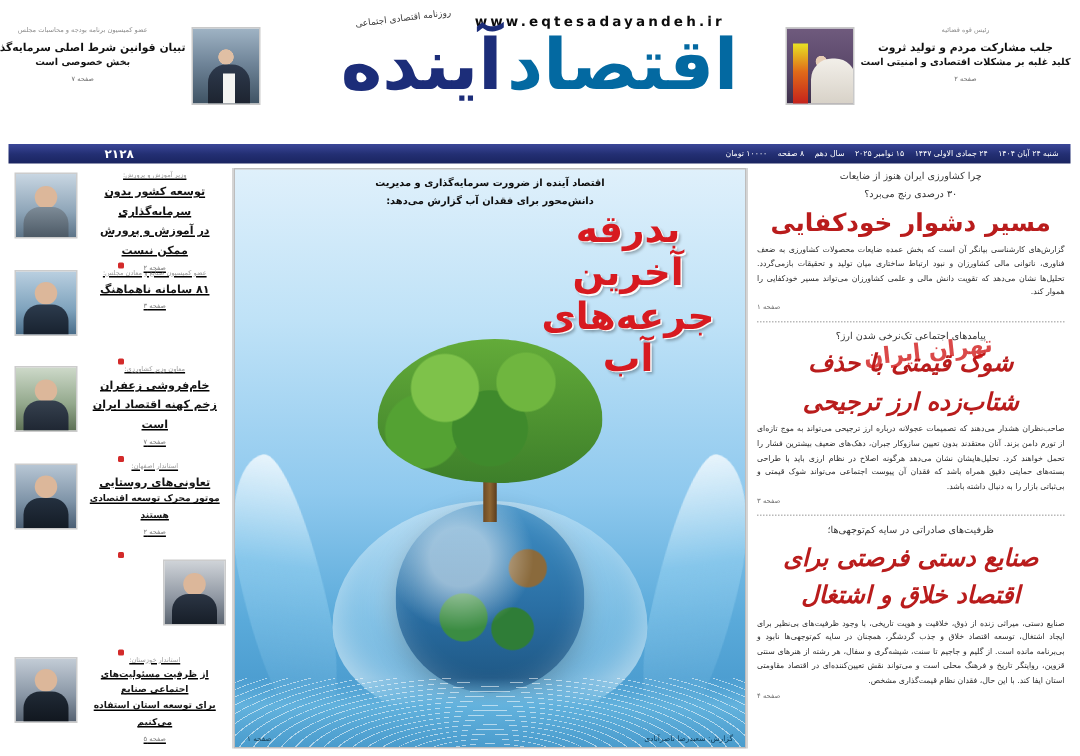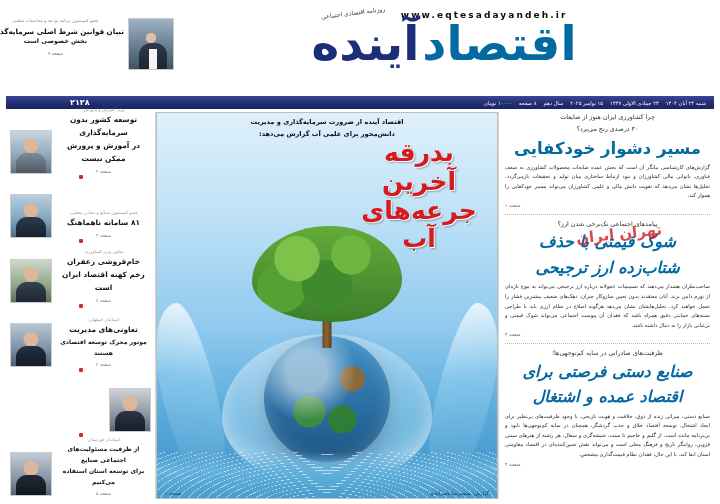--- a/index.html
+++ b/index.html
@@ -207,21 +207,21 @@
   .story-kicker {
     font-size: 6.4px;
     color: #313131;
     text-align: center;
     line-height: 1.6;
     margin-bottom: 2px;
   }
   .story-title {
     font-size: 16.5px;
     font-weight: bold;
-    color: #0369a1;
+    color: #b91c1c;
     text-align: center;
     line-height: 1.28;
     letter-spacing: -0.3px;
     margin: 1px 0 4px 0;
   }
   .story-title.two-line { font-size: 16px; font-style: italic; }
   .story-body {
     font-size: 5.2px;
     color: #2b2b2b;
     text-align: justify;
@@ -373,25 +373,26 @@
     width: 150px;
     display: flex;
     flex-direction: column;
     direction: rtl;
     padding: 0 4px;
     border-right: 1px solid #d5d5d5;
   }
   .brief {
     display: flex;
     flex-direction: row;
-    align-items: flex-end;
+    align-items: flex-start;
     gap: 4px;
     padding: 3px 0;
     flex: 1;
     min-height: 0;
+    text-decoration: underline;
   }
   .brief-sep {
     height: 0; position: relative;
   }
   .brief-sep::after {
     content:"";
     position:absolute;
     left: 50%; transform: translateX(-50%);
     top: -2px;
     width: 4px; height: 4px;
@@ -460,20 +461,29 @@
   .ph6 { background: linear-gradient(180deg,#c3ccd6 0%,#8a97a6 58%,#566271 100%); }
   .ph6::after { background: linear-gradient(180deg,#202a36,#11171f); }
 </style>
 </head>
 <body>
 
 <div id="page">
 
   <div class="masthead">
 
+    <div class="promo">
+      <div class="promo-text">
+        <div class="promo-eyebrow">رئیس قوه قضائیه</div>
+        <div class="promo-line">جلب مشارکت مردم و تولید ثروت</div>
+        <div class="promo-line second">کلید غلبه بر مشکلات اقتصادی و امنیتی است</div>
+        <div class="promo-page">صفحه ۲</div>
+      </div>
+      <div class="promo-photo cleric"></div>
+    </div>
 
     <div class="logo-block">
       <div class="logo-toprow">
         <div class="site-url">www.eqtesadayandeh.ir</div>
         <div class="tagline">روزنامه اقتصادی اجتماعی</div>
       </div>
       <div class="wordmark">
         <span class="wm-red">اقتصاد</span>
         <span class="wm-navy">آینده</span>
       </div>
@@ -519,30 +529,30 @@
         <div class="watermark" style="top:10px; right:48px;">تهران ایران</div>
         <div class="story-title two-line">شوک قیمتی با حذف</div>
         <div class="story-title two-line">شتاب‌زده ارز ترجیحی</div>
         <div class="story-body">صاحب‌نظران هشدار می‌دهند که تصمیمات عجولانه درباره ارز ترجیحی می‌تواند به موج تازه‌ای از تورم دامن بزند. آنان معتقدند بدون تعیین سازوکار جبران، دهک‌های ضعیف بیشترین فشار را تحمل خواهند کرد. تحلیل‌هایشان نشان می‌دهد هرگونه اصلاح در نظام ارزی باید با طراحی بسته‌های حمایتی دقیق همراه باشد که فقدان آن پیوست اجتماعی می‌تواند شوک قیمتی و بی‌ثباتی بازار را به دنبال داشته باشد.</div>
         <div class="story-page">صفحه ۳</div>
       </div>
 
       <div class="story">
         <div class="story-kicker">ظرفیت‌های صادراتی در سایه کم‌توجهی‌ها؛</div>
         <div class="story-title two-line">صنایع دستی فرصتی برای</div>
-        <div class="story-title two-line">اقتصاد عمده و اشتغال</div>
+        <div class="story-title two-line">اقتصاد خلاق و اشتغال</div>
         <div class="story-body">صنایع دستی، میراثی زنده از ذوق، خلاقیت و هویت تاریخی، با وجود ظرفیت‌های بی‌نظیر برای ایجاد اشتغال، توسعه اقتصاد خلاق و جذب گردشگر، همچنان در سایه کم‌توجهی‌ها نابود و بی‌برنامه مانده است. از گلیم و جاجیم تا سنت، شیشه‌گری و سفال، هر رشته از هنرهای سنتی قزوین، روایتگر تاریخ و فرهنگ محلی است و می‌تواند نقش تعیین‌کننده‌ای در اقتصاد مقاومتی استان ایفا کند. با این حال، فقدان نظام قیمت‌گذاری مشخص.</div>
         <div class="story-page">صفحه ۴</div>
       </div>
     </div>
 
     <div class="col-center">
       <div class="feature-kicker">
         <div>اقتصاد آینده از ضرورت سرمایه‌گذاری و مدیریت</div>
-        <div>دانش‌محور برای علمی آب گزارش می‌دهد:</div>
+        <div>دانش‌محور برای فقدان آب گزارش می‌دهد:</div>
       </div>
 
       <div class="feature-headline">
         <span>بدرقه آخرین</span>
         <span>جرعه‌های آب</span>
       </div>
 
       <div class="illus-splash-left"></div>
       <div class="illus-splash-right"></div>
       <div class="illus-glass"></div>
@@ -585,21 +595,21 @@
           <div class="brief-title">زخم کهنه اقتصاد ایران است</div>
           <div class="brief-page">صفحه ۷</div>
         </div>
         <div class="brief-photo ph3"></div>
       </div>
       <div class="brief-sep"></div>
 
       <div class="brief">
         <div class="brief-text">
           <div class="brief-eyebrow">استاندار اصفهان:</div>
-          <div class="brief-title">تعاونی‌های مدیریت</div>
+          <div class="brief-title">تعاونی‌های روستایی</div>
           <div class="brief-title small">موتور محرک توسعه اقتصادی هستند</div>
           <div class="brief-page">صفحه ۲</div>
         </div>
         <div class="brief-photo ph4"></div>
       </div>
       <div class="brief-sep"></div>
 
       <div class="brief">
         <div class="brief-photo ph5"></div>
       </div>

